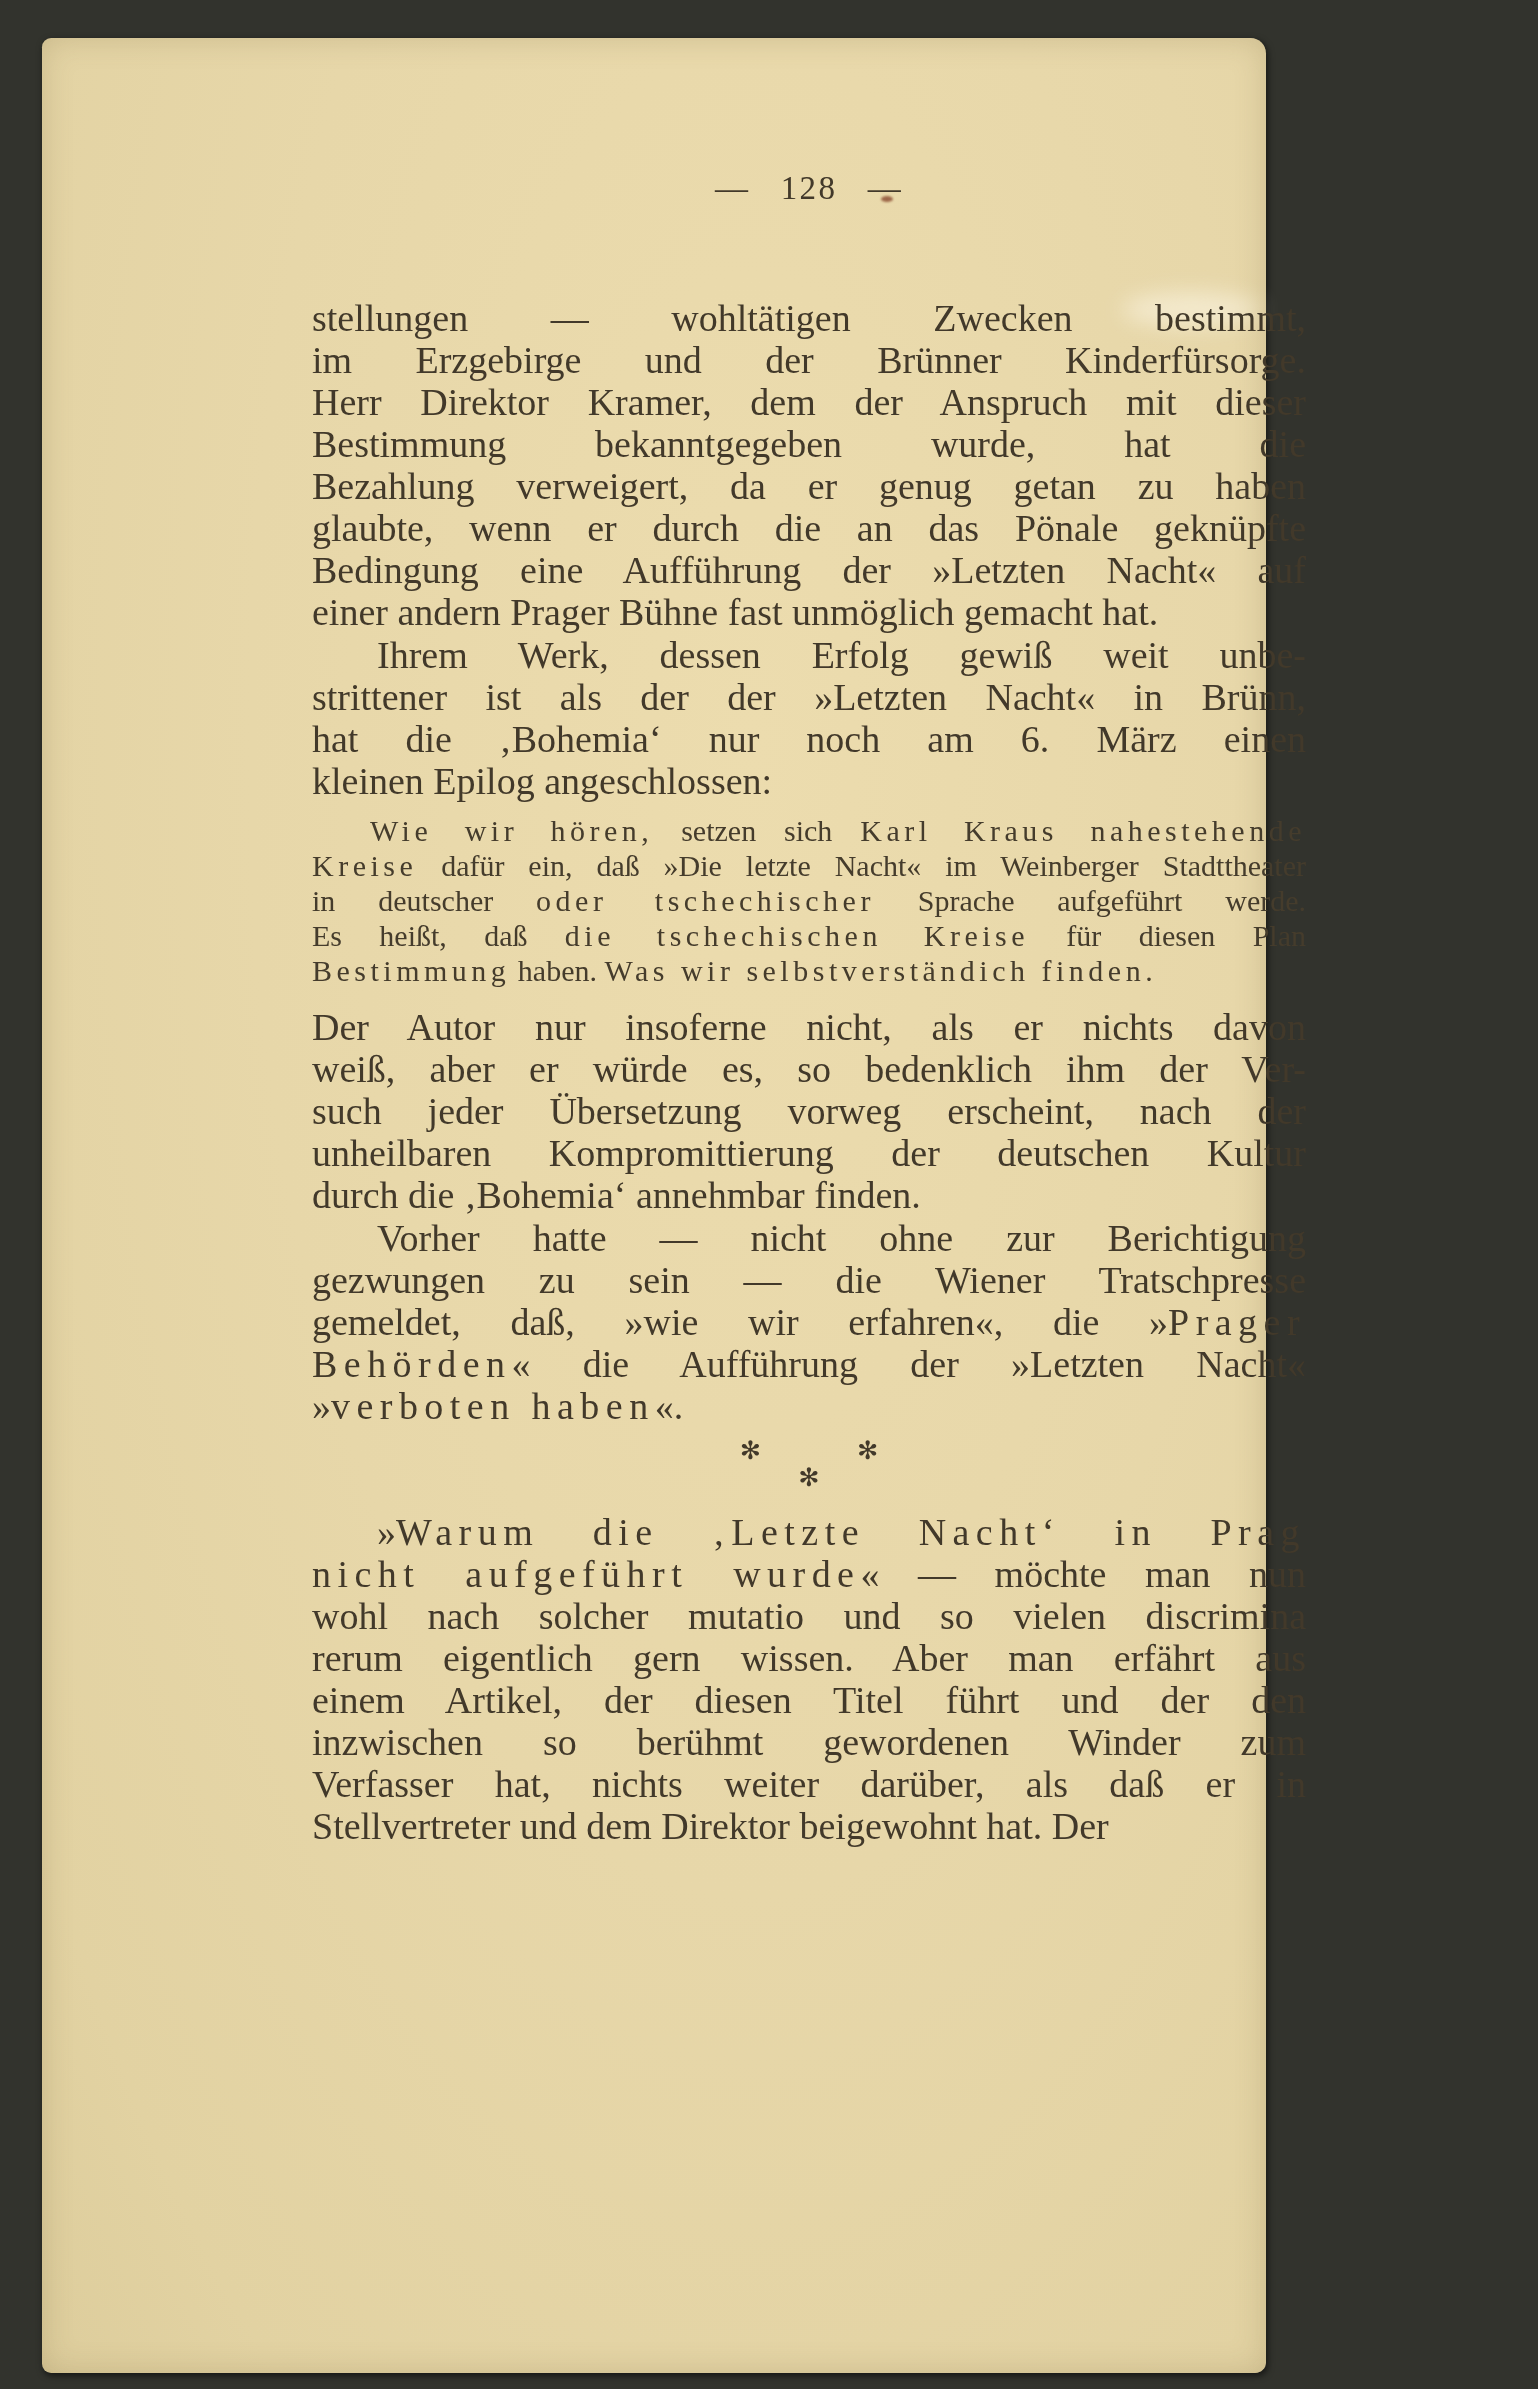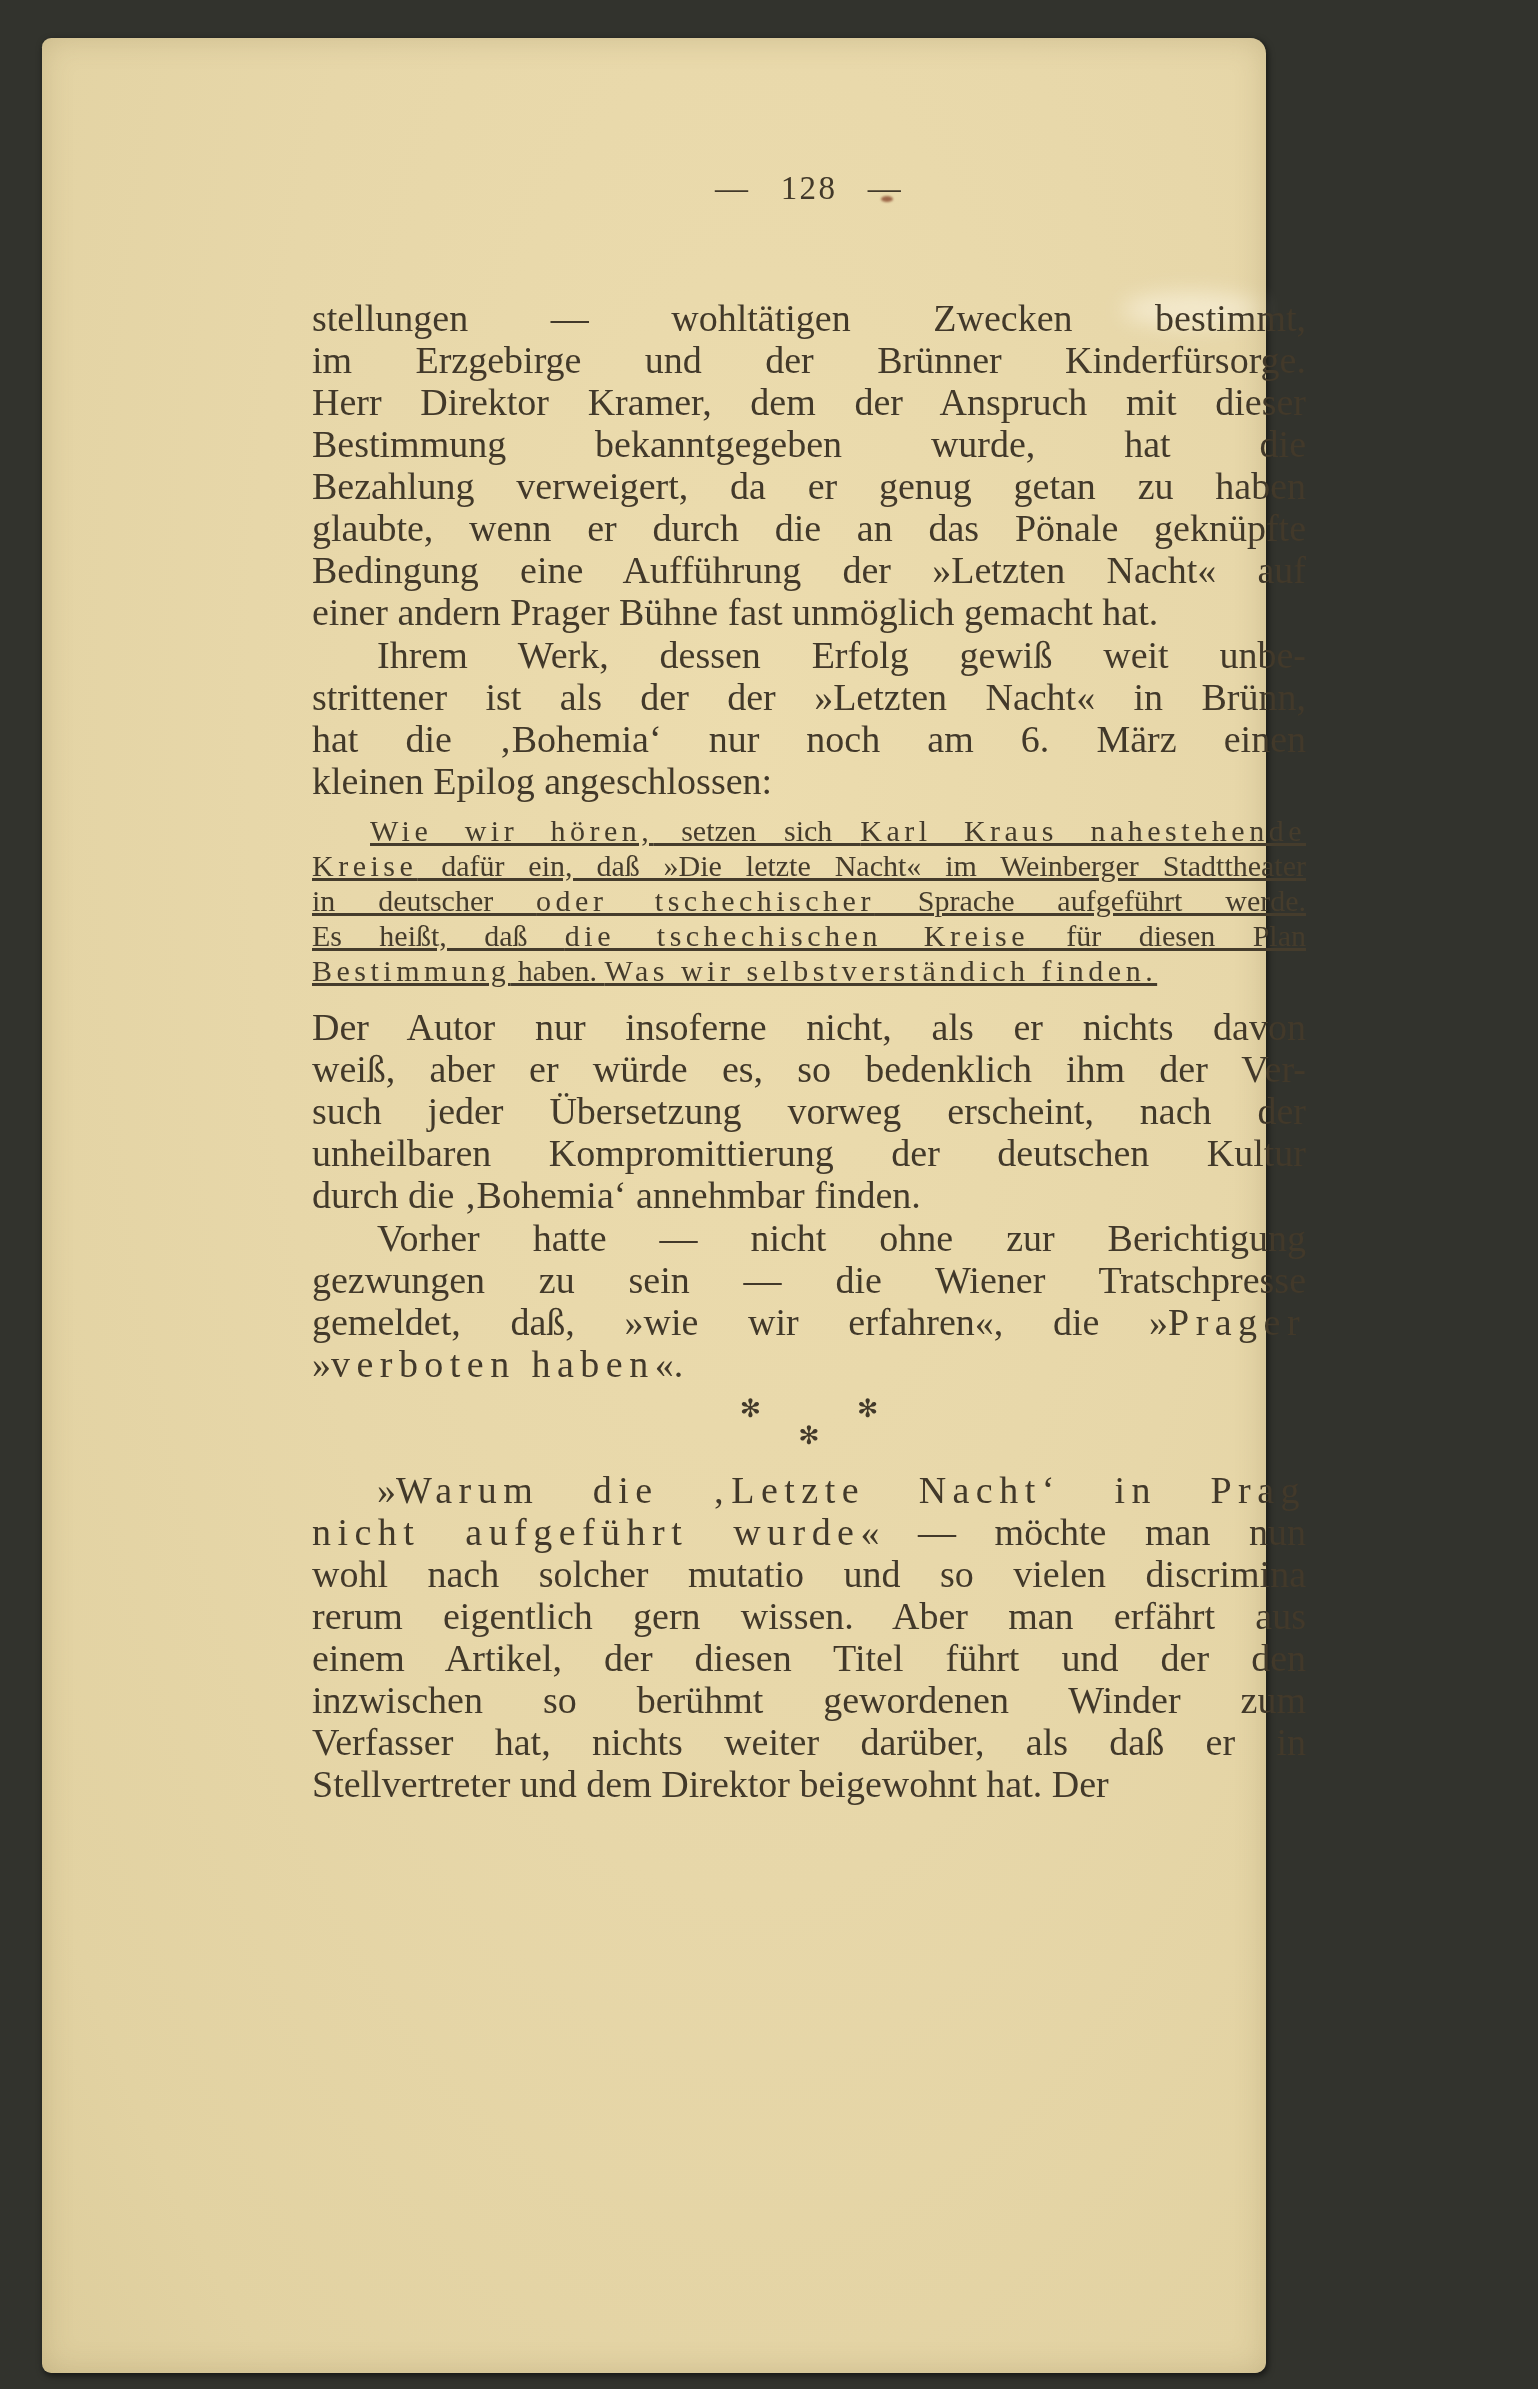--- a/index.html
+++ b/index.html
@@ -27,21 +27,21 @@
   .pagenum{
     position:absolute;left:269px;top:129px;width:996px;height:43px;
     text-align:center;font-size:33px;line-height:43px;color:#42392a;
     word-spacing:20px;letter-spacing:2.3px;
   }
   .textcol{
     position:absolute;left:269px;top:258px;width:996px;color:#42392a;
   }
   .para{margin:1px;}
   .para.large .ln{font-size:38px;line-height:42px;height:42px;}
-  .para.small .ln{font-size:30px;line-height:35px;height:35px;color:#453c2c;text-decoration:underline;}
+  .para.small .ln{font-size:30px;line-height:35px;height:35px;color:#453c2c;}
   .para.small{margin-top:10.8px;margin-bottom:18.5px;}
   .ln{
     text-align:justify;text-align-last:justify;
     overflow:visible;white-space:normal;
   }
   .ln.nj{text-align-last:left;}
   .ln.ind{text-indent:65px;}
   .para.small .ln.ind{text-indent:58px;}
   .g{letter-spacing:.17em;}
   .para.small .g{letter-spacing:.15em;}
@@ -86,20 +86,21 @@
         <div class="ln"><span>Der Autor nur insoferne nicht, als er nichts davon</span></div>
         <div class="ln"><span>weiß, aber er würde es, so bedenklich ihm der Ver-</span></div>
         <div class="ln"><span>such jeder Übersetzung vorweg erscheint, nach der</span></div>
         <div class="ln"><span>unheilbaren Kompromittierung der deutschen Kultur</span></div>
         <div class="ln nj"><span>durch die ‚Bohemia‘ annehmbar finden.</span></div>
       </div>
       <div class="para large">
         <div class="ln ind"><span>Vorher hatte — nicht ohne zur Berichtigung</span></div>
         <div class="ln"><span>gezwungen zu sein — die Wiener Tratschpresse</span></div>
         <div class="ln"><span>gemeldet, daß, »wie wir erfahren«, die »</span><span class="g">Prager</span></div>
+        <div class="ln"><span class="g">Behörden</span><span>« die Aufführung der »Letzten Nacht«</span></div>
         <div class="ln nj"><span>»</span><span class="g">verboten haben</span><span>«.</span></div>
       </div>
       <div class="asterism">
         <div class="ast-row top"><span class="ast">✻</span><span class="ast">✻</span></div>
         <div class="ast-row bottom"><span class="ast">✻</span></div>
       </div>
       <div class="para large">
         <div class="ln ind"><span>»</span><span class="g">Warum die ‚Letzte Nacht‘ in Prag</span></div>
         <div class="ln"><span class="g">nicht aufgeführt wurde</span><span>« — möchte man nun</span></div>
         <div class="ln"><span>wohl nach solcher mutatio und so vielen discrimina</span></div>

